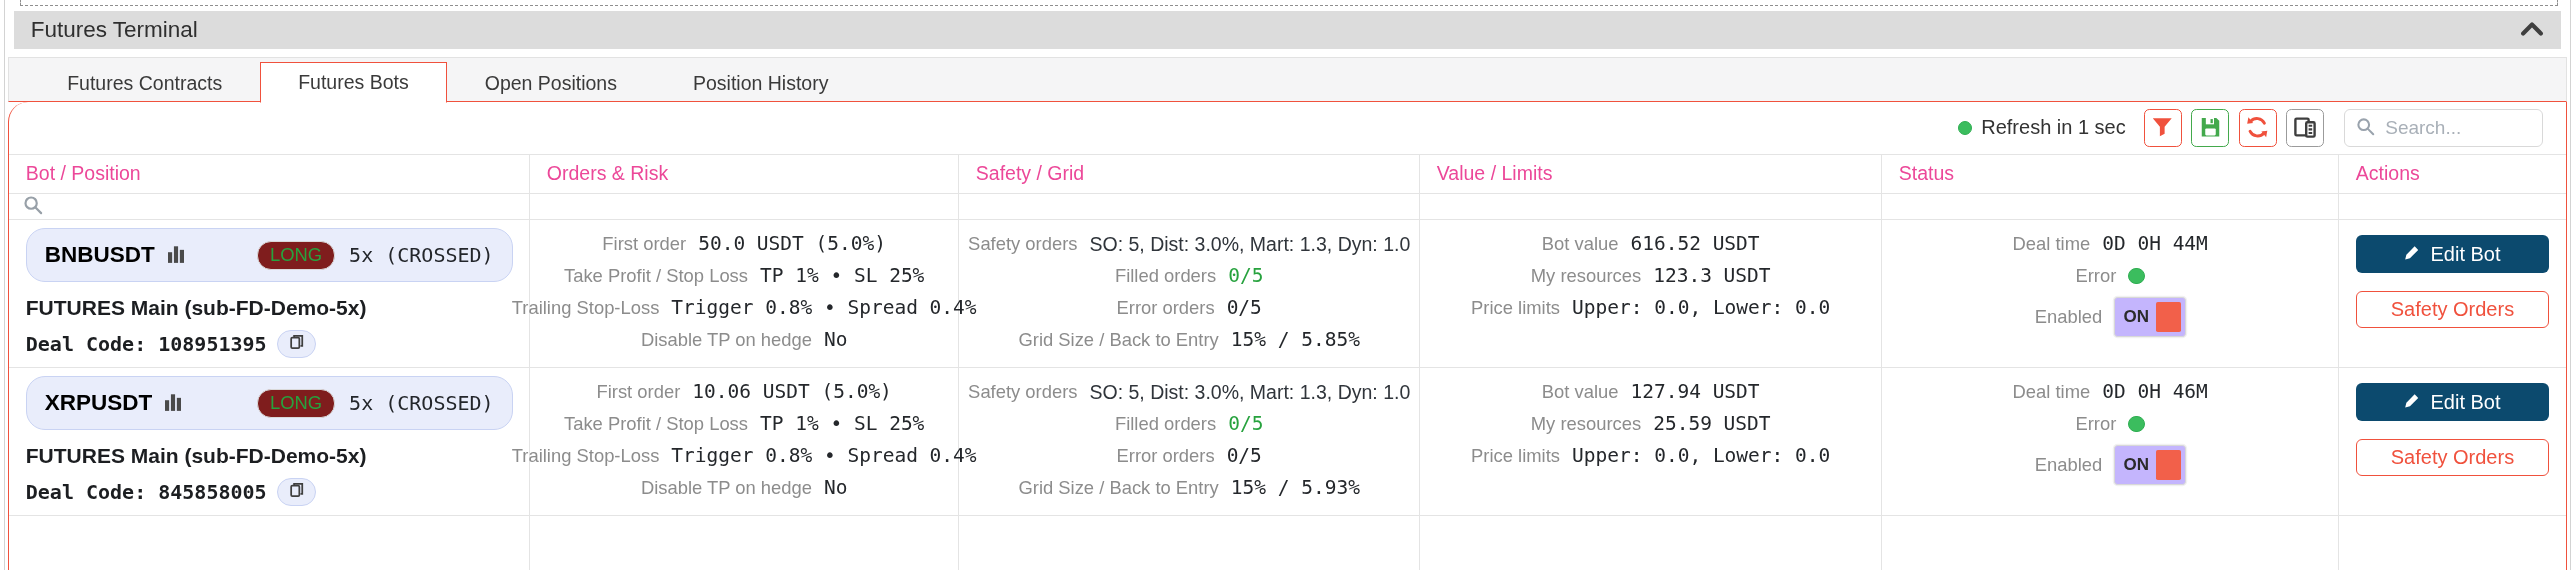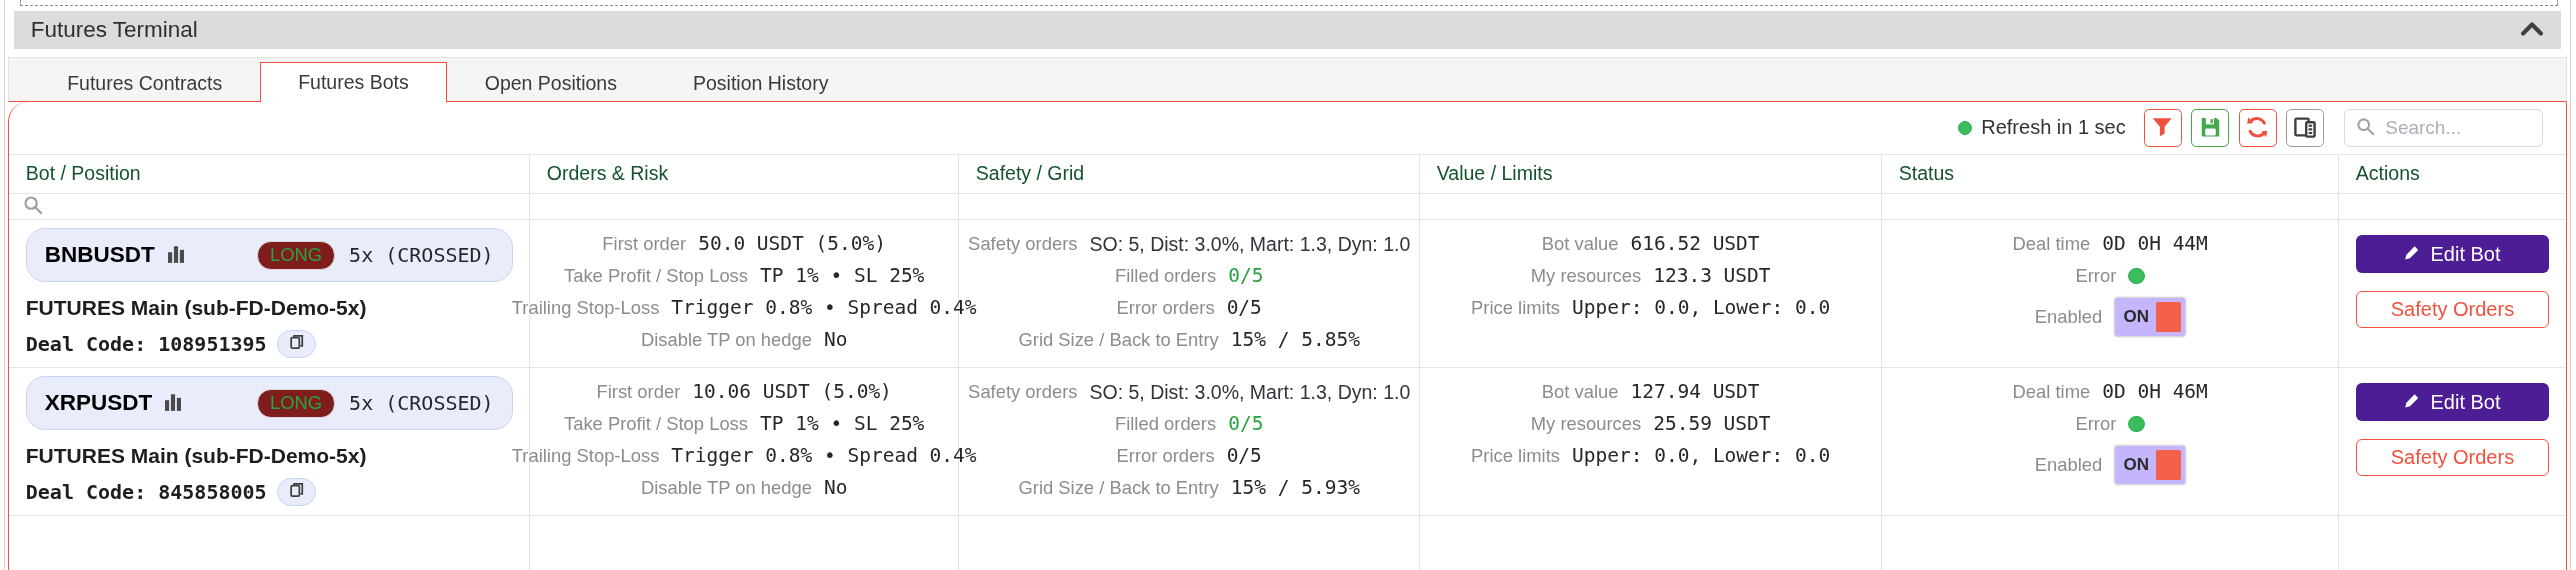--- a/index.html
+++ b/index.html
@@ -79,21 +79,21 @@
   }
   .search-box input::placeholder{color:#a9b0b8;}
 
   
   .table{flex:1;display:flex;flex-direction:column;border-top:1.2px solid #e4e4e4;}
   .trow{display:grid;grid-template-columns:521px 429px 461px 462px 457px auto;}
   .trow > .cell{border-right:1.2px solid #e4e4e4;border-bottom:1.2px solid #e4e4e4;box-sizing:border-box;}
   .trow > .cell:last-child{border-right:none;}
   .thead .cell{
     height:39px;display:flex;align-items:center;padding:0 16.6px;
-    font-size:19.5px;color:#14532d;
+    font-size:19.5px;color:#ec4899;
   }
   .tfilter .cell{height:26px;display:flex;align-items:center;padding:0 14px;}
   .trow.data .cell{min-height:148px;padding:8.3px 16.6px 8.3px 16.6px;}
   .trow.filler{flex:1;}
   .trow.filler .cell{border-bottom:none;min-height:62px;}
 
   
   .kv{display:flex;justify-content:center;align-items:center;line-height:32px;gap:12px;}
   .kv .k{font-size:18.4px;color:#8c8c8c;white-space:nowrap;}
   .kv .v{font-size:19.5px;color:#24272b;white-space:nowrap;}
@@ -128,21 +128,21 @@
     display:inline-flex;align-items:center;gap:7px;background:#c4b5fd;
     border:1.2px solid #d8d8d8;border-radius:3.6px;padding:3px 3.6px 3px 8.3px;cursor:pointer;
     box-shadow:0 0 0 1.2px #f1f1f1;
   }
   .toggle .on-label{font-size:17px;font-weight:700;color:#2b2b2b;}
   .toggle .knob{width:25px;height:30px;background:#f2604a;border-radius:1.8px;}
 
   
   .actions-stack{display:flex;flex-direction:column;gap:18px;padding-top:7px;}
   .btn-edit{
-    height:38px;background:#4c1d95;border:none;border-radius:6px;color:#ffffff;
+    height:38px;background:#0c4a6e;border:none;border-radius:6px;color:#ffffff;
     font-size:20px;display:flex;align-items:center;justify-content:center;gap:9.5px;cursor:pointer;
     font-family:"Liberation Sans",sans-serif;width:100%;
   }
   .btn-safety{
     height:37px;background:#ffffff;border:1.8px solid #f0513d;border-radius:6px;color:#f0513d;
     font-size:20px;display:flex;align-items:center;justify-content:center;cursor:pointer;
     font-family:"Liberation Sans",sans-serif;width:100%;box-sizing:border-box;
   }
 </style>
 </head>

